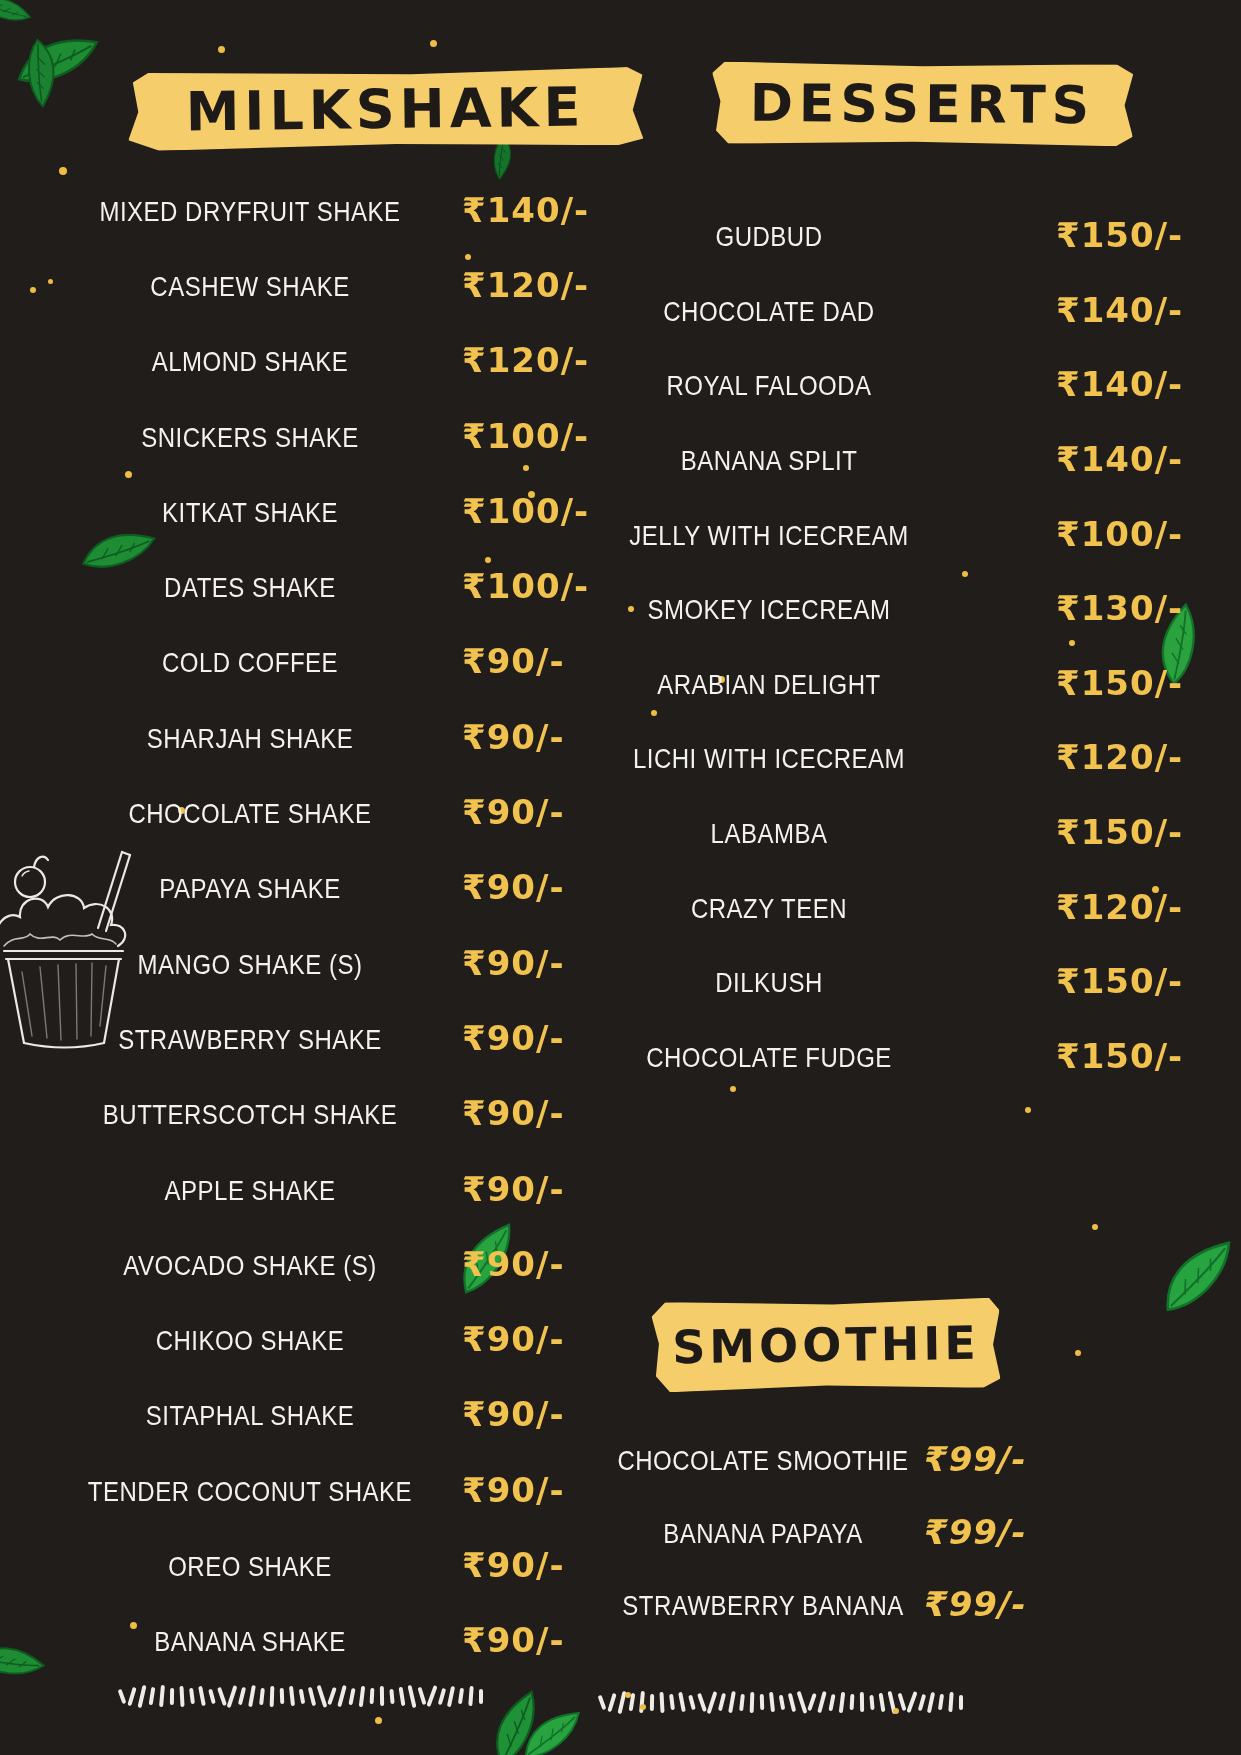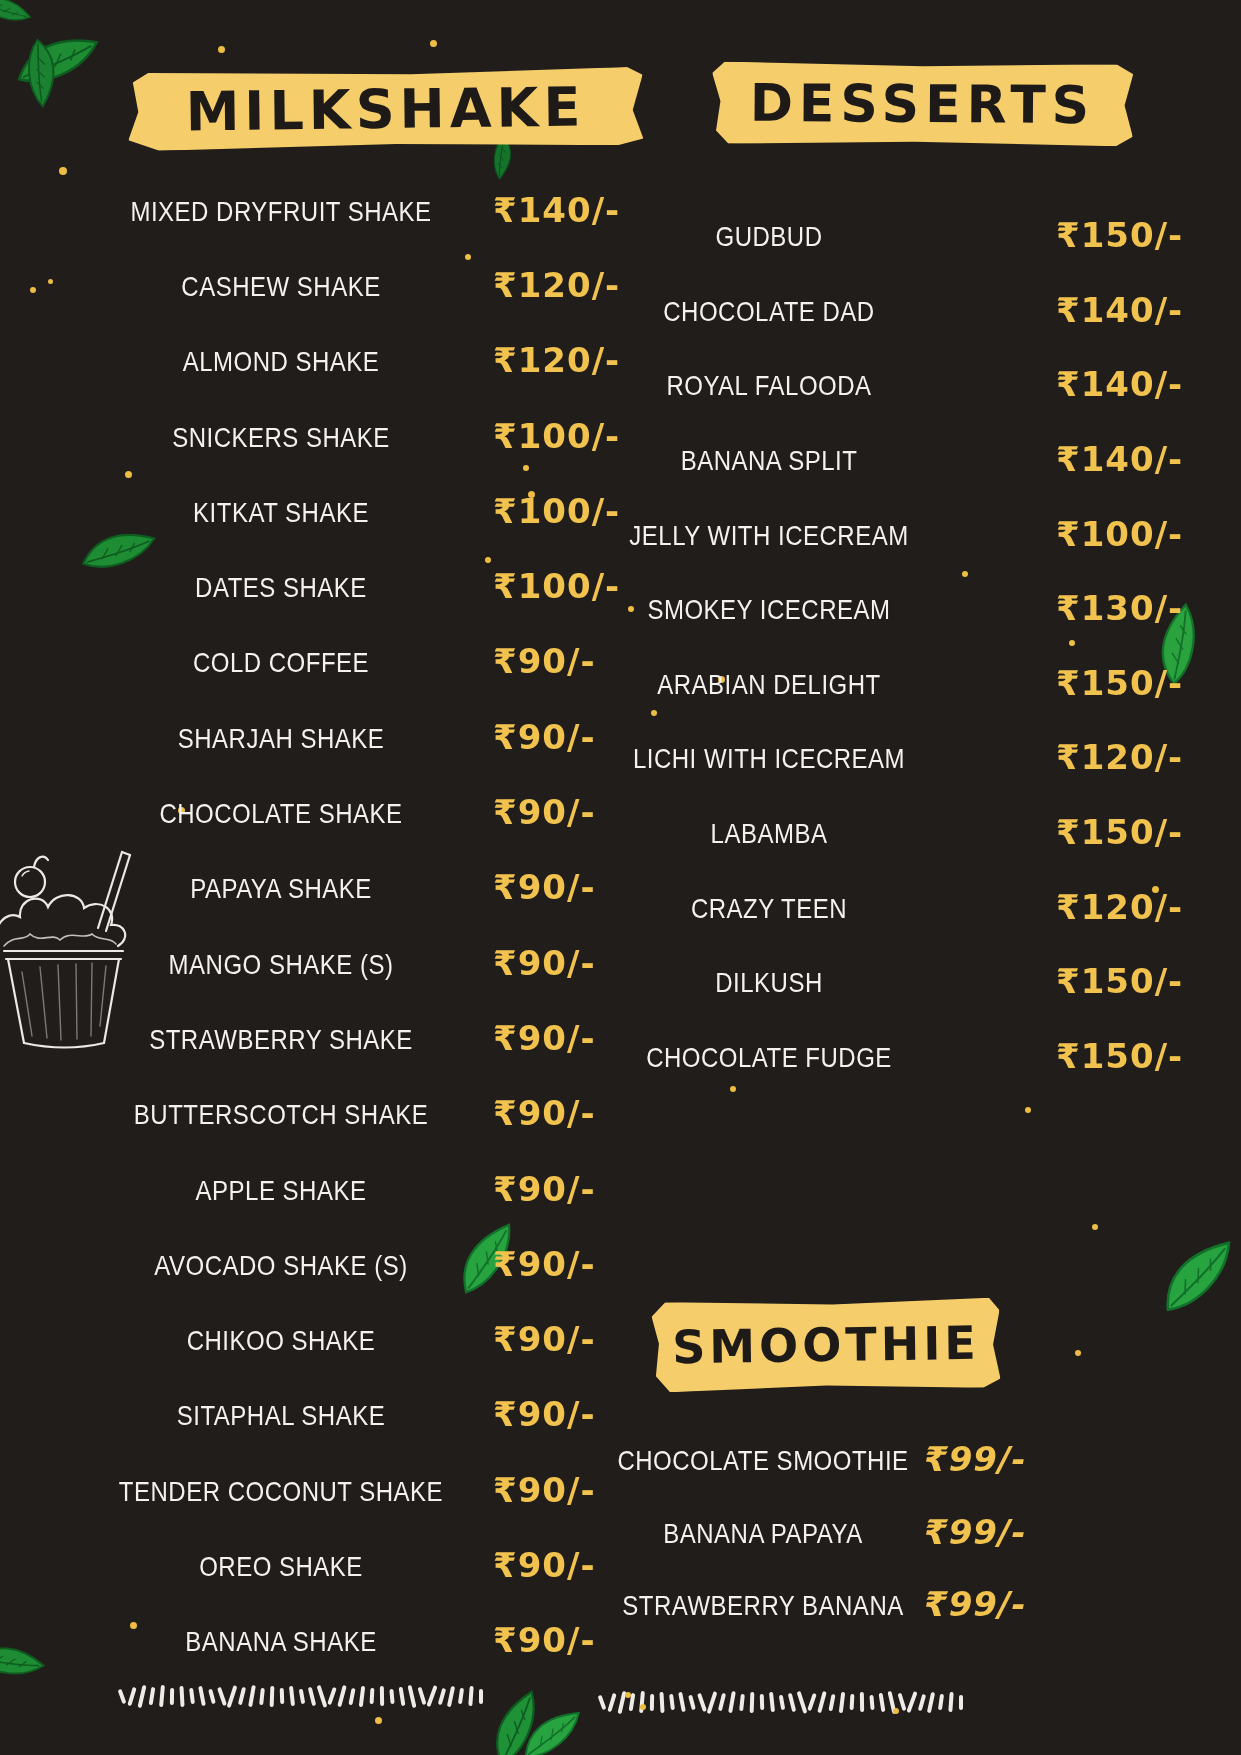--- a/index.html
+++ b/index.html
@@ -16,21 +16,21 @@
   .band-desserts .band-text{font-size:52px;letter-spacing:6px;}
   .band-smoothie{left:652px;top:1300px;width:348px;height:90px;transform:rotate(-0.8deg);
     clip-path:polygon(0 16%,4% 0,52% 5%,97% 0,100% 14%,98% 52%,100% 90%,95% 100%,50% 95%,5% 100%,1% 82%,2% 46%);}
   .band-smoothie .band-text{font-size:46px;letter-spacing:4px;}
   
   .rows{position:absolute;z-index:3;}
   .rows-left{left:85px;top:174px;width:560px;}
   .rows-right{left:604px;top:200px;width:660px;}
   .rows-smoothie{left:580px;top:1425px;width:660px;}
   .row{position:relative;}
-  .rows-left .row{height:75.3px;margin-left:31px;}
+  .rows-left .row{height:75.3px;}
   .rows-right .row{height:74.6px;}
   .rows-smoothie .row{height:72.5px;}
   .iname{position:absolute;top:50%;transform:translateY(-50%) scaleY(1.12);display:block;
          text-align:center;color:#f4f2ee;font-size:24px;letter-spacing:0.5px;white-space:nowrap;}
   .rows-left .iname{left:0;width:330px;}
   .rows-right .iname{left:0;width:330px;}
   .rows-smoothie .iname{left:0;width:366px;}
   .price{position:absolute;top:50%;transform:translateY(-54%);font-family:"DejaVu Sans",sans-serif;
          font-weight:700;font-size:34px;color:#f2c24f;letter-spacing:1px;white-space:nowrap;}
   .rows-left .price{left:377px;}

